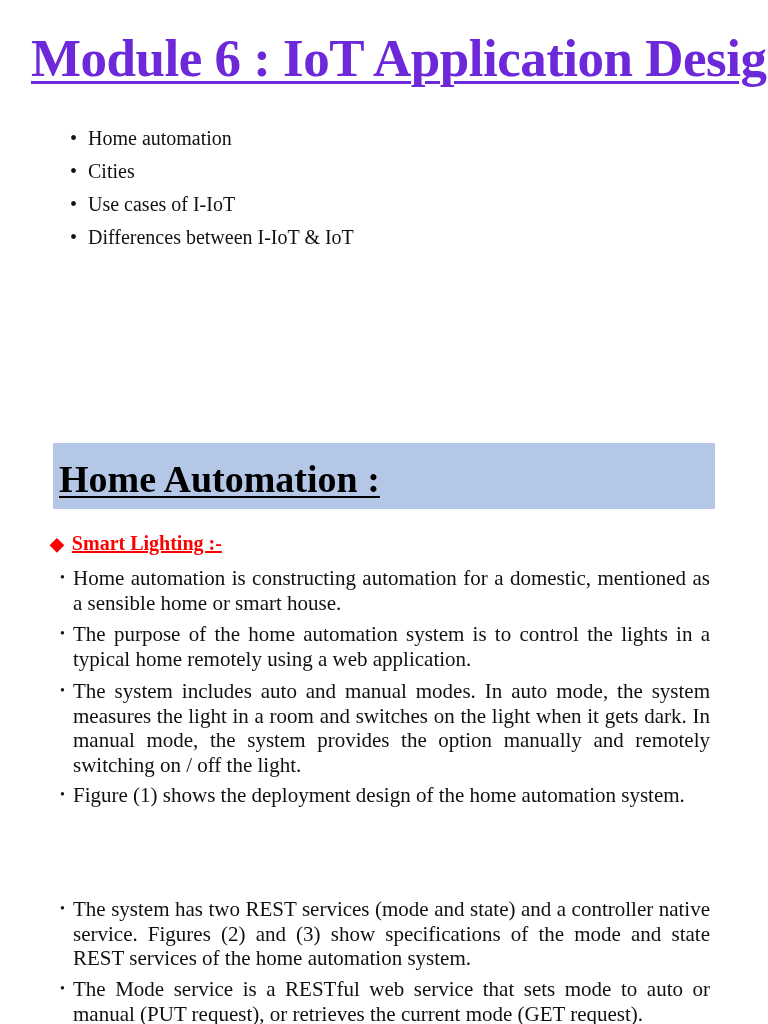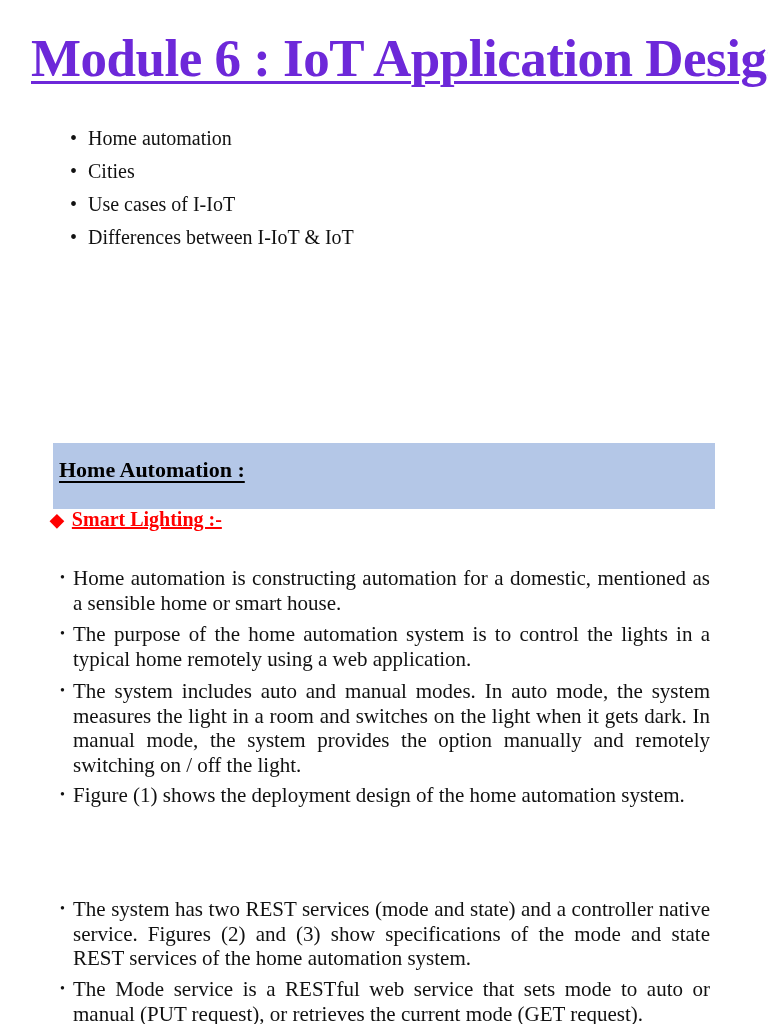--- a/index.html
+++ b/index.html
@@ -7,24 +7,24 @@
          font-family: "Liberation Serif", serif; color: #111; }
   .title { position: absolute; left: 31px; top: 28px; width: 710px;
            font-size: 53px; font-weight: bold; color: #6d28d9;
            text-decoration: underline; text-decoration-thickness: 3px;
            text-underline-offset: 5px; letter-spacing: -0.5px; white-space: nowrap; }
   .toc { position: absolute; left: 70px; top: 122px; margin: 0; padding: 0; list-style: none; }
   .toc li { font-size: 20px; line-height: 33px; height: 33px; white-space: nowrap; font-family: Liberation Serif, serif; }
   .toc .dot { display: inline-block; width: 18px; }
   .section-banner { position: absolute; left: 53px; top: 443px; width: 662px; height: 66px;
                     background: #b4c7e7; }
-  .section-title { position: absolute; left: 6px; top: 14px; font-size: 22px; font-weight: bold;
+  .section-title { position: absolute; left: 6px; top: 14px; font-size: 38px; font-weight: bold;
                    text-decoration: underline; text-decoration-thickness: 2px;
                    text-underline-offset: 4px; color: #000; }
-  .sub-head { position: absolute; left: 50px; top: 508px; font-size: 20px; font-weight: bold; color: #ff0000; }
+  .sub-head { position: absolute; left: 50px; top: 532px; font-size: 20px; font-weight: bold; color: #ff0000; }
   .sub-head .diamond { display: inline-block; margin-right: 8px; font-size: 18px; }
   .sub-head .label { text-decoration: underline; }
   .para { position: absolute; left: 60px; width: 650px; font-size: 21px; line-height: 24.5px;
           text-align: justify; }
   .para .dot { position: absolute; left: 0; top: 0; font-size: 14px; }
   .para .txt { display: block; margin-left: 13px; }
 </style>
 </head>
 <body>
 

